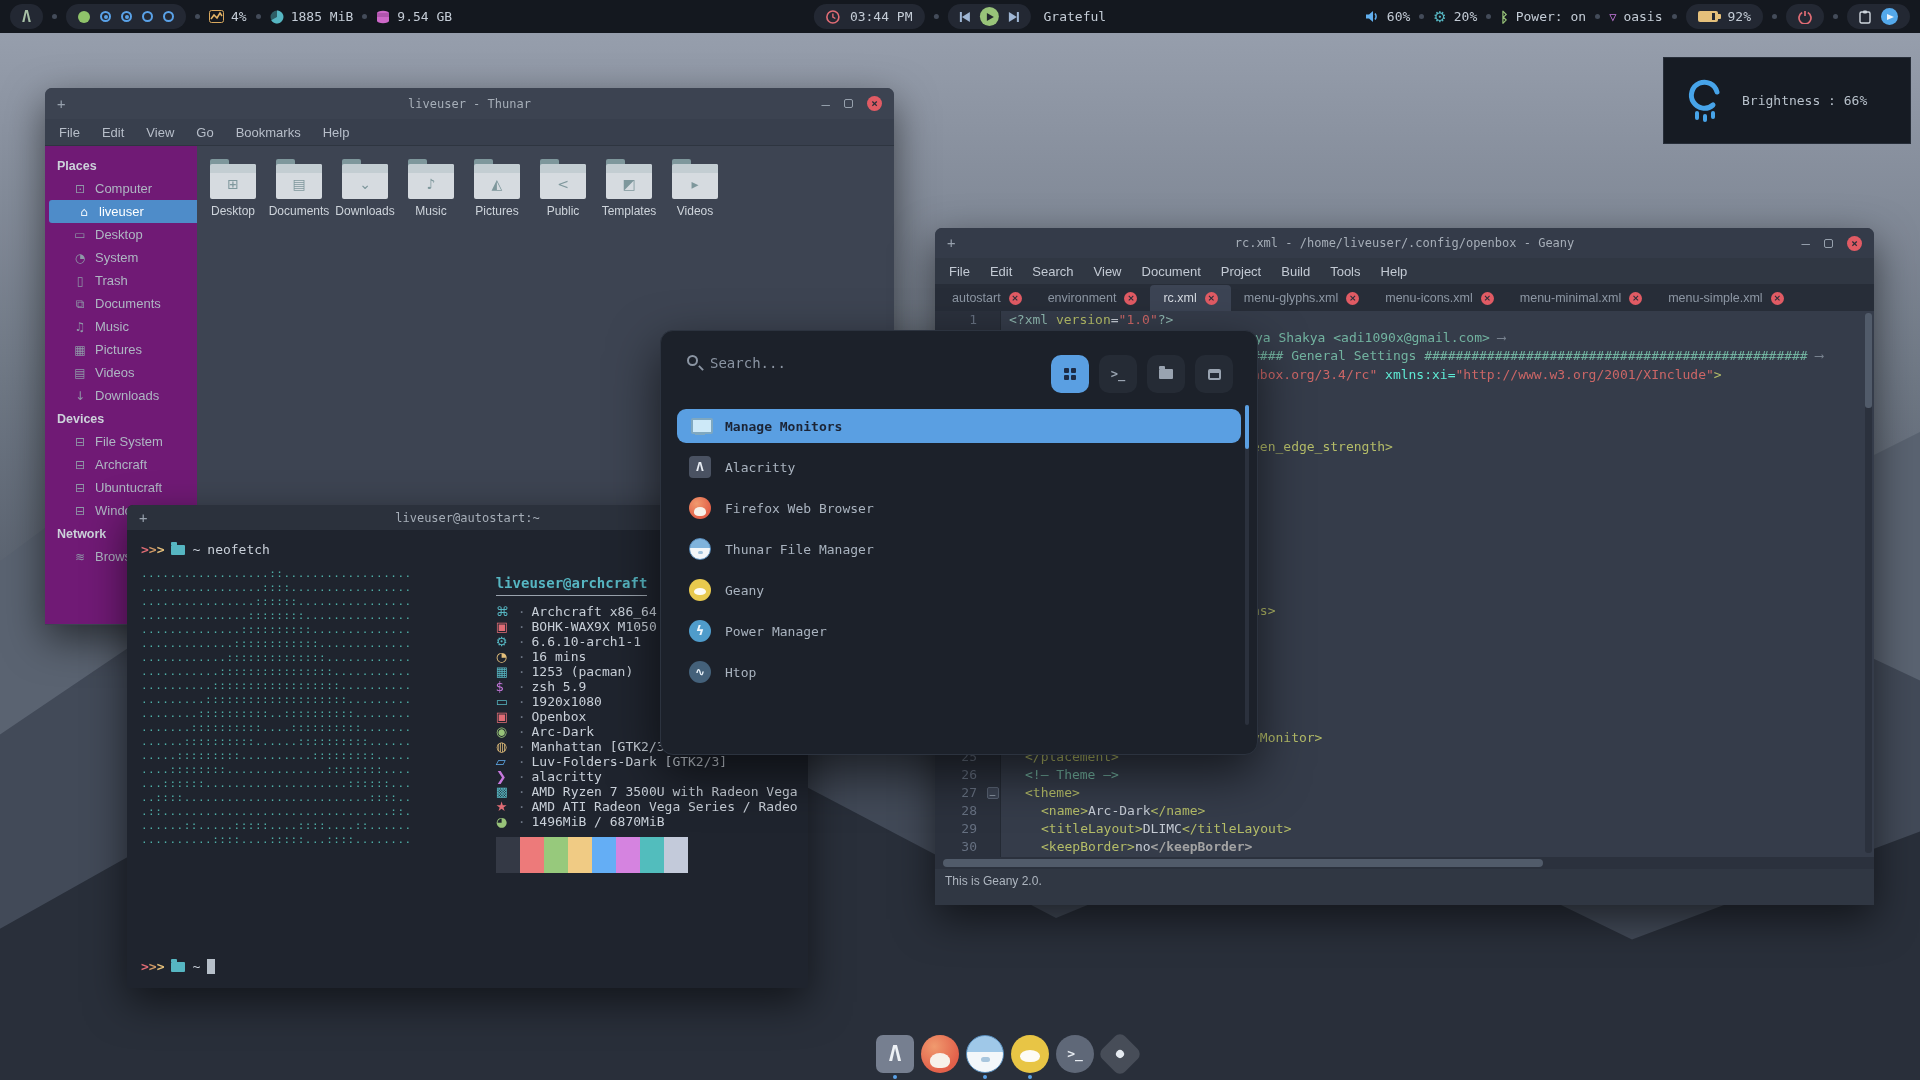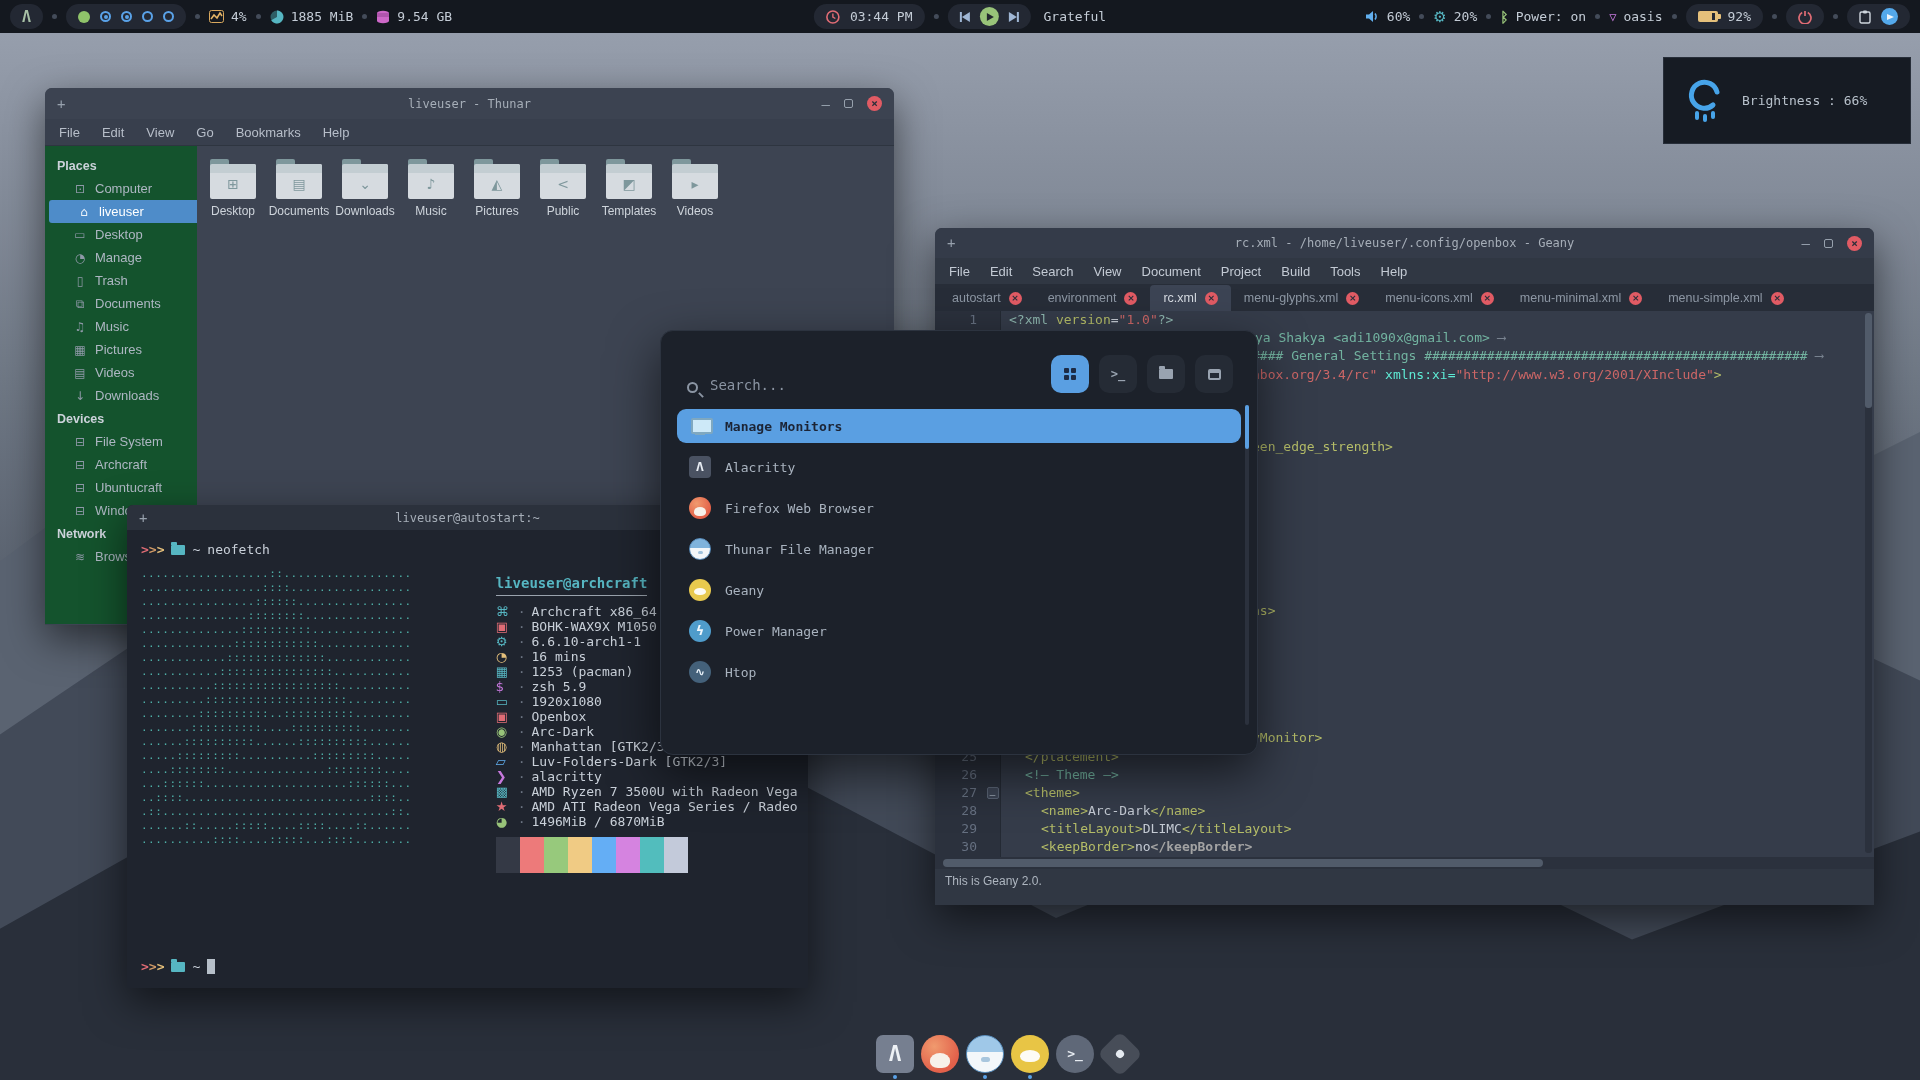--- a/index.html
+++ b/index.html
@@ -65,21 +65,21 @@
   .wb.min { font-size:14px; }
   .wb.max { width:9px; height:9px; border:1.5px solid #97a1ad; border-radius:2px; }
   .wb.close { width:15px; height:15px; border-radius:50%; background:#e15b64; color:#2a2f3a; font-size:11px; font-weight:bold; }
 
   
   .thunar { left:45px; top:88px; width:849px; height:537px; z-index:10; background:#3d4452; }
   .thunar .titlebar { background:#3c4351; }
   .tmenubar { height:27px; background:#383f4d; display:flex; align-items:center; gap:22px; padding:0 14px;
     font-size:13px; color:#b7bec9; border-bottom:1px solid #2e3540; }
   .thunar-body { display:flex; height:478px; }
-  .tsidebar { width:152px; background:#14532d; padding-top:8px; overflow:hidden; }
+  .tsidebar { width:152px; background:#701a75; padding-top:8px; overflow:hidden; }
   .sb-header { font-size:12.5px; font-weight:bold; color:#ccd2da; padding:5px 12px 4px; }
   .sb-item { height:23px; display:flex; align-items:center; gap:8px; padding:0 6px 0 28px; font-size:13px; color:#aeb7c3; }
   .sb-item .sb-ic { color:#8f99a8; font-size:12px; width:14px; text-align:center; font-family:"DejaVu Sans", sans-serif; }
   .sb-item.selected { background:#4e8cc9; color:#fff; margin:0 0 0 4px; border-radius:3px 0 0 3px; }
   .sb-item.selected .sb-ic { color:#eaf2fa; }
   .tfiles { flex:1; background:#3d4452; display:flex; align-items:flex-start; padding:12px 4px; gap:2px; }
   .folder { width:64px; text-align:center; }
   .folder-ic { width:46px; height:35px; margin:0 auto; background:#d6dbe0; border-radius:2px; position:relative; margin-top:6px; }
   .folder-ic::before { content:""; position:absolute; left:0; top:-5px; width:19px; height:7px; background:#7e979c; border-radius:2px 2px 0 0; }
   .folder-ic::after { content:""; position:absolute; left:0; top:0; width:100%; height:9px; background:#c3cdd2; border-radius:2px 2px 0 0; }
@@ -108,21 +108,21 @@
   .nf-palette { margin-top:8px; }
   .pal-row { display:flex; }
   .pal { width:24px; height:18px; display:inline-block; }
   .term-prompt2 { margin-top:auto; margin-bottom:8px; }
   .cursor { display:inline-block; width:8px; height:15px; background:#b6bfc9; vertical-align:-2px; }
 
   
   .rofi { position:absolute; left:660px; top:330px; width:598px; height:425px; z-index:30;
     background:#1c212a; border:1px solid #2c333f; border-radius:13px; box-shadow:0 18px 50px rgba(0,0,0,.6);
     font-family:"DejaVu Sans Mono", monospace; }
-  .rofi-top { display:flex; align-items:flex-end; padding:24px 24px 6px 26px; }
+  .rofi-top { display:flex; align-items:flex-start; padding:24px 24px 6px 26px; }
   .si { width:11px; height:11px; border:2px solid #8b95a3; border-radius:50%; position:relative; margin-right:12px; }
   .si::after { content:""; position:absolute; left:9px; top:10px; width:6px; height:2px; background:#8b95a3; transform:rotate(45deg); }
   .rsearch { color:#8b95a3; font-size:14px; }
   .rmodes { margin-left:auto; display:flex; gap:10px; }
   .mode { width:38px; height:38px; border-radius:10px; background:#252b35; display:flex; align-items:center; justify-content:center; color:#99a3b0; }
   .mode.active { background:#5a9fe2; color:#1d2b45; }
   .mode .grid4 { width:12px; height:12px; position:relative; }
   .mode .grid4::before { content:""; position:absolute; width:5px; height:5px; background:#1d2b45; border-radius:1px;
     box-shadow:7px 0 0 #1d2b45, 0 7px 0 #1d2b45, 7px 7px 0 #1d2b45; }
   .mode .runic { font-size:12px; font-weight:bold; }
@@ -374,21 +374,21 @@
         <div class="sb-item selected">
           <span class="sb-ic">⌂</span>
           <span class="sb-label">liveuser</span>
         </div>
         <div class="sb-item">
           <span class="sb-ic">▭</span>
           <span class="sb-label">Desktop</span>
         </div>
         <div class="sb-item">
           <span class="sb-ic">◔</span>
-          <span class="sb-label">Manage</span>
+          <span class="sb-label">System</span>
         </div>
         <div class="sb-item">
           <span class="sb-ic">▯</span>
           <span class="sb-label">Trash</span>
         </div>
         <div class="sb-item">
           <span class="sb-ic">⧉</span>
           <span class="sb-label">Documents</span>
         </div>
         <div class="sb-item">

